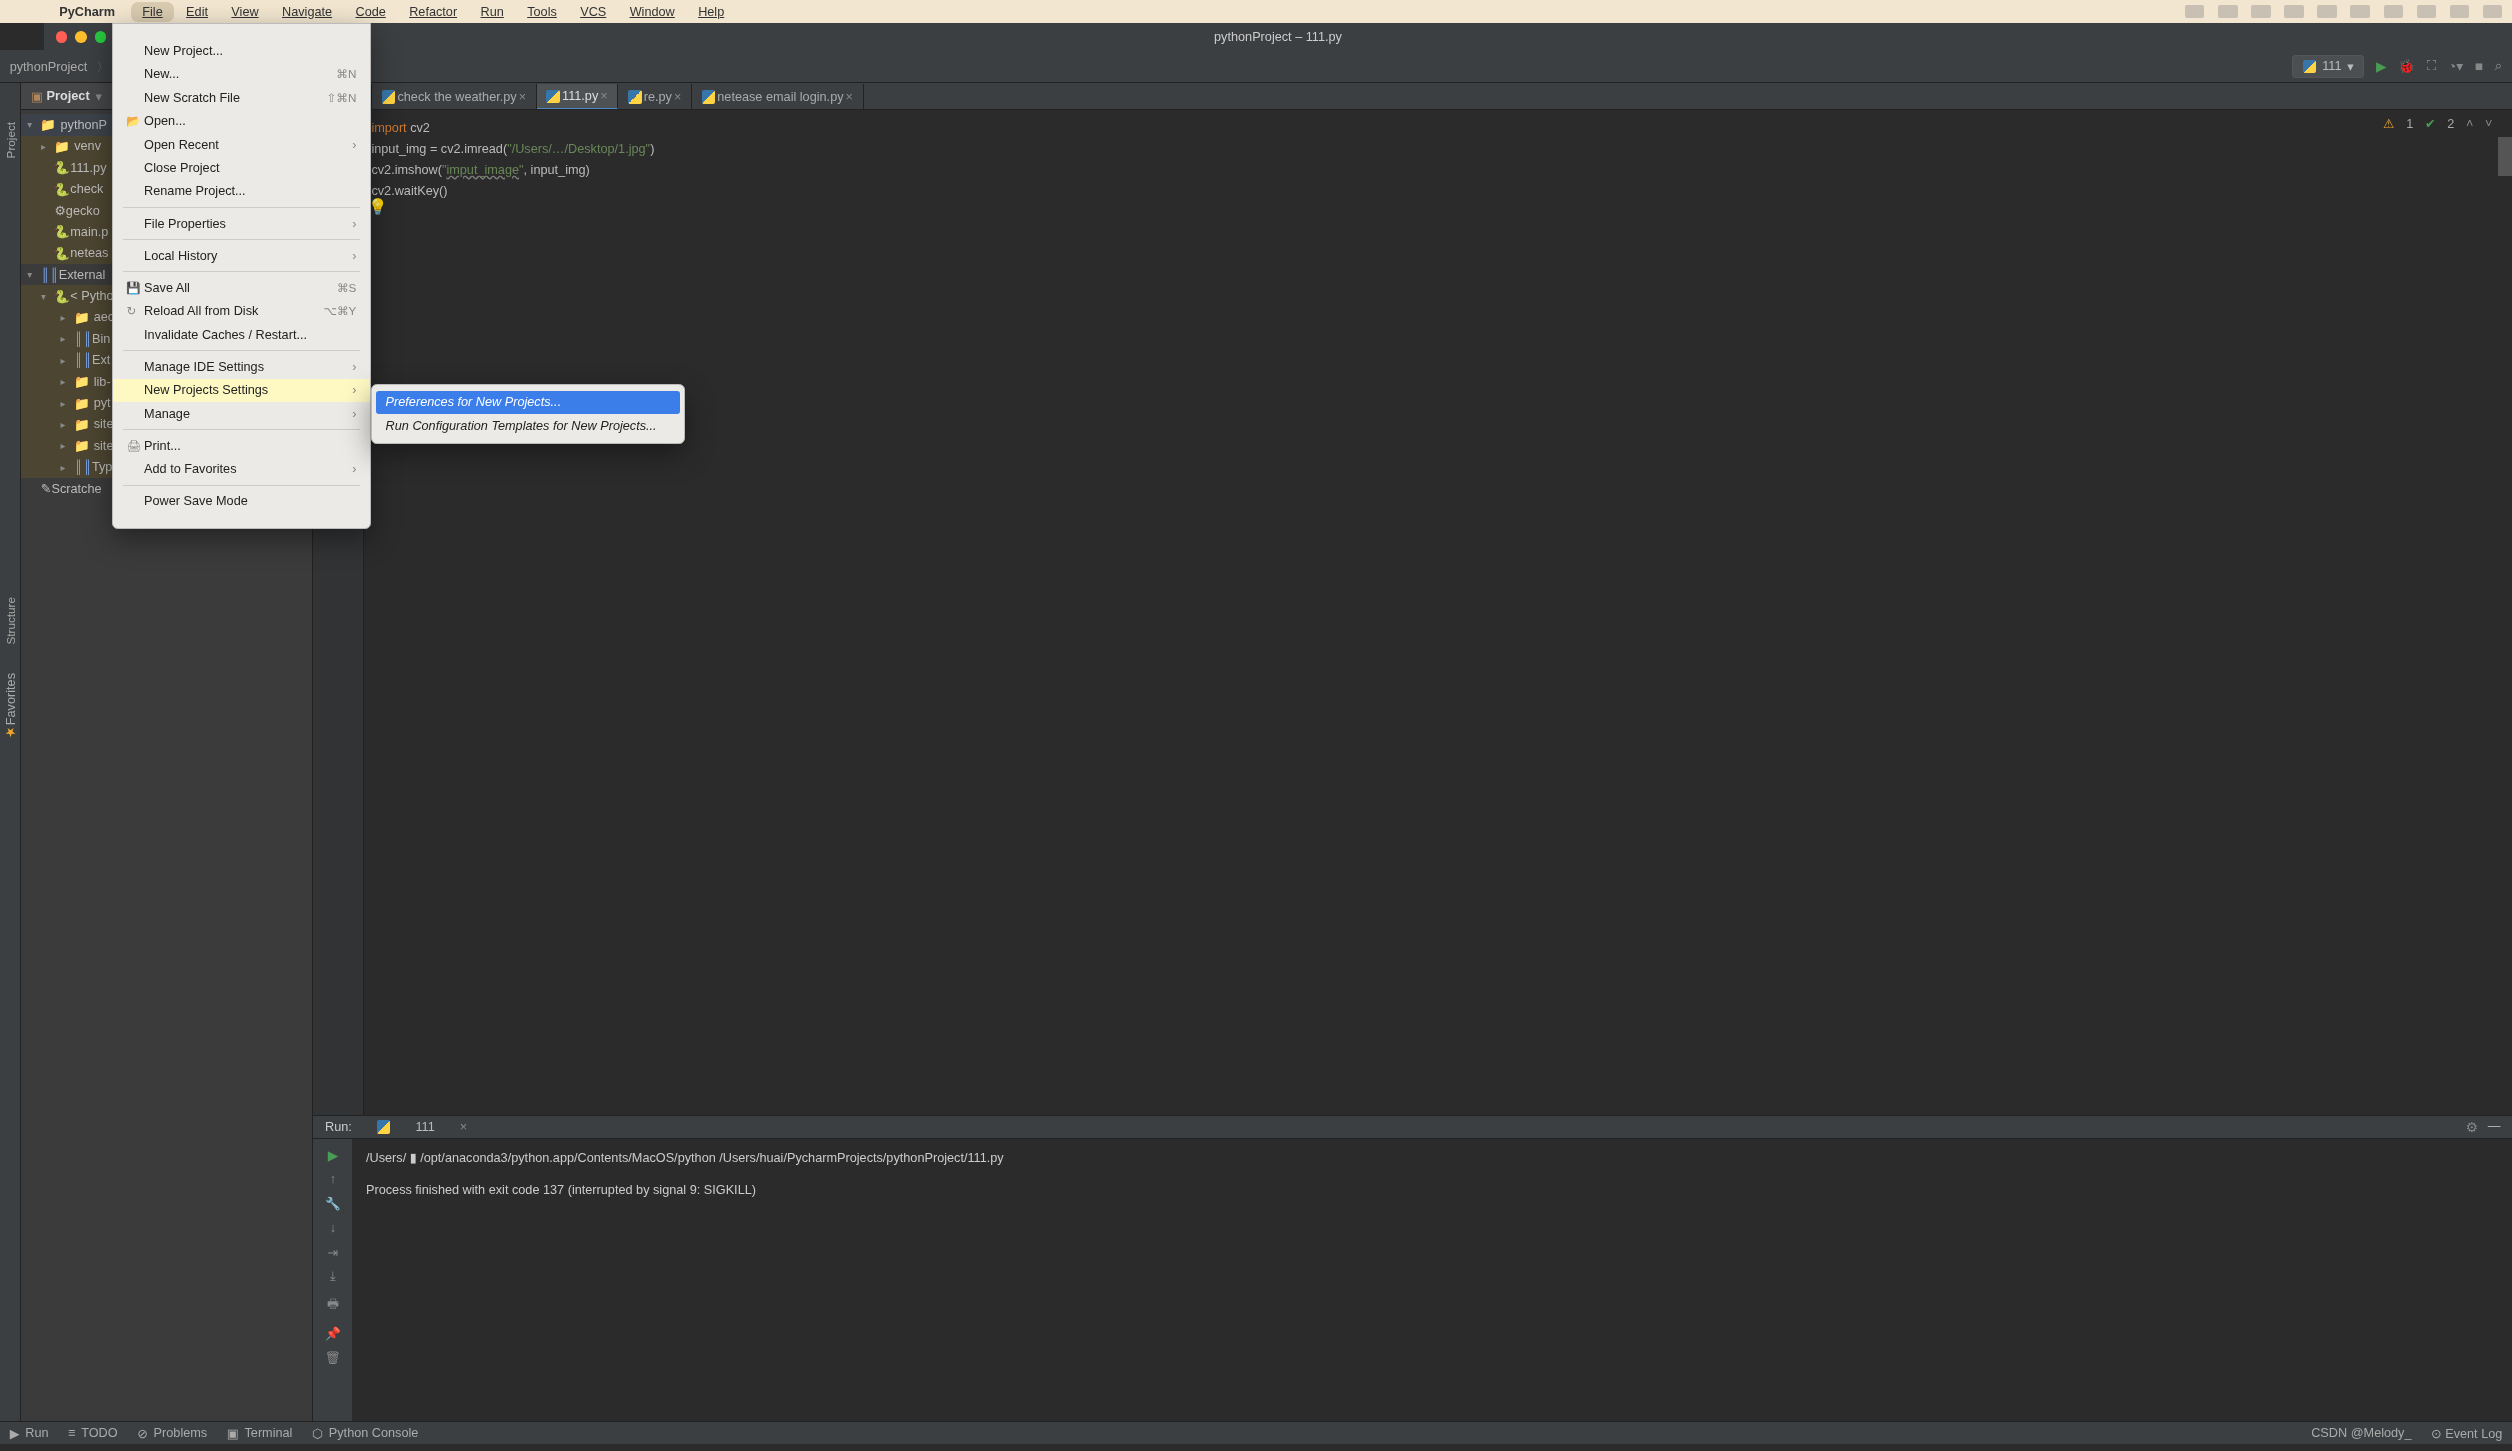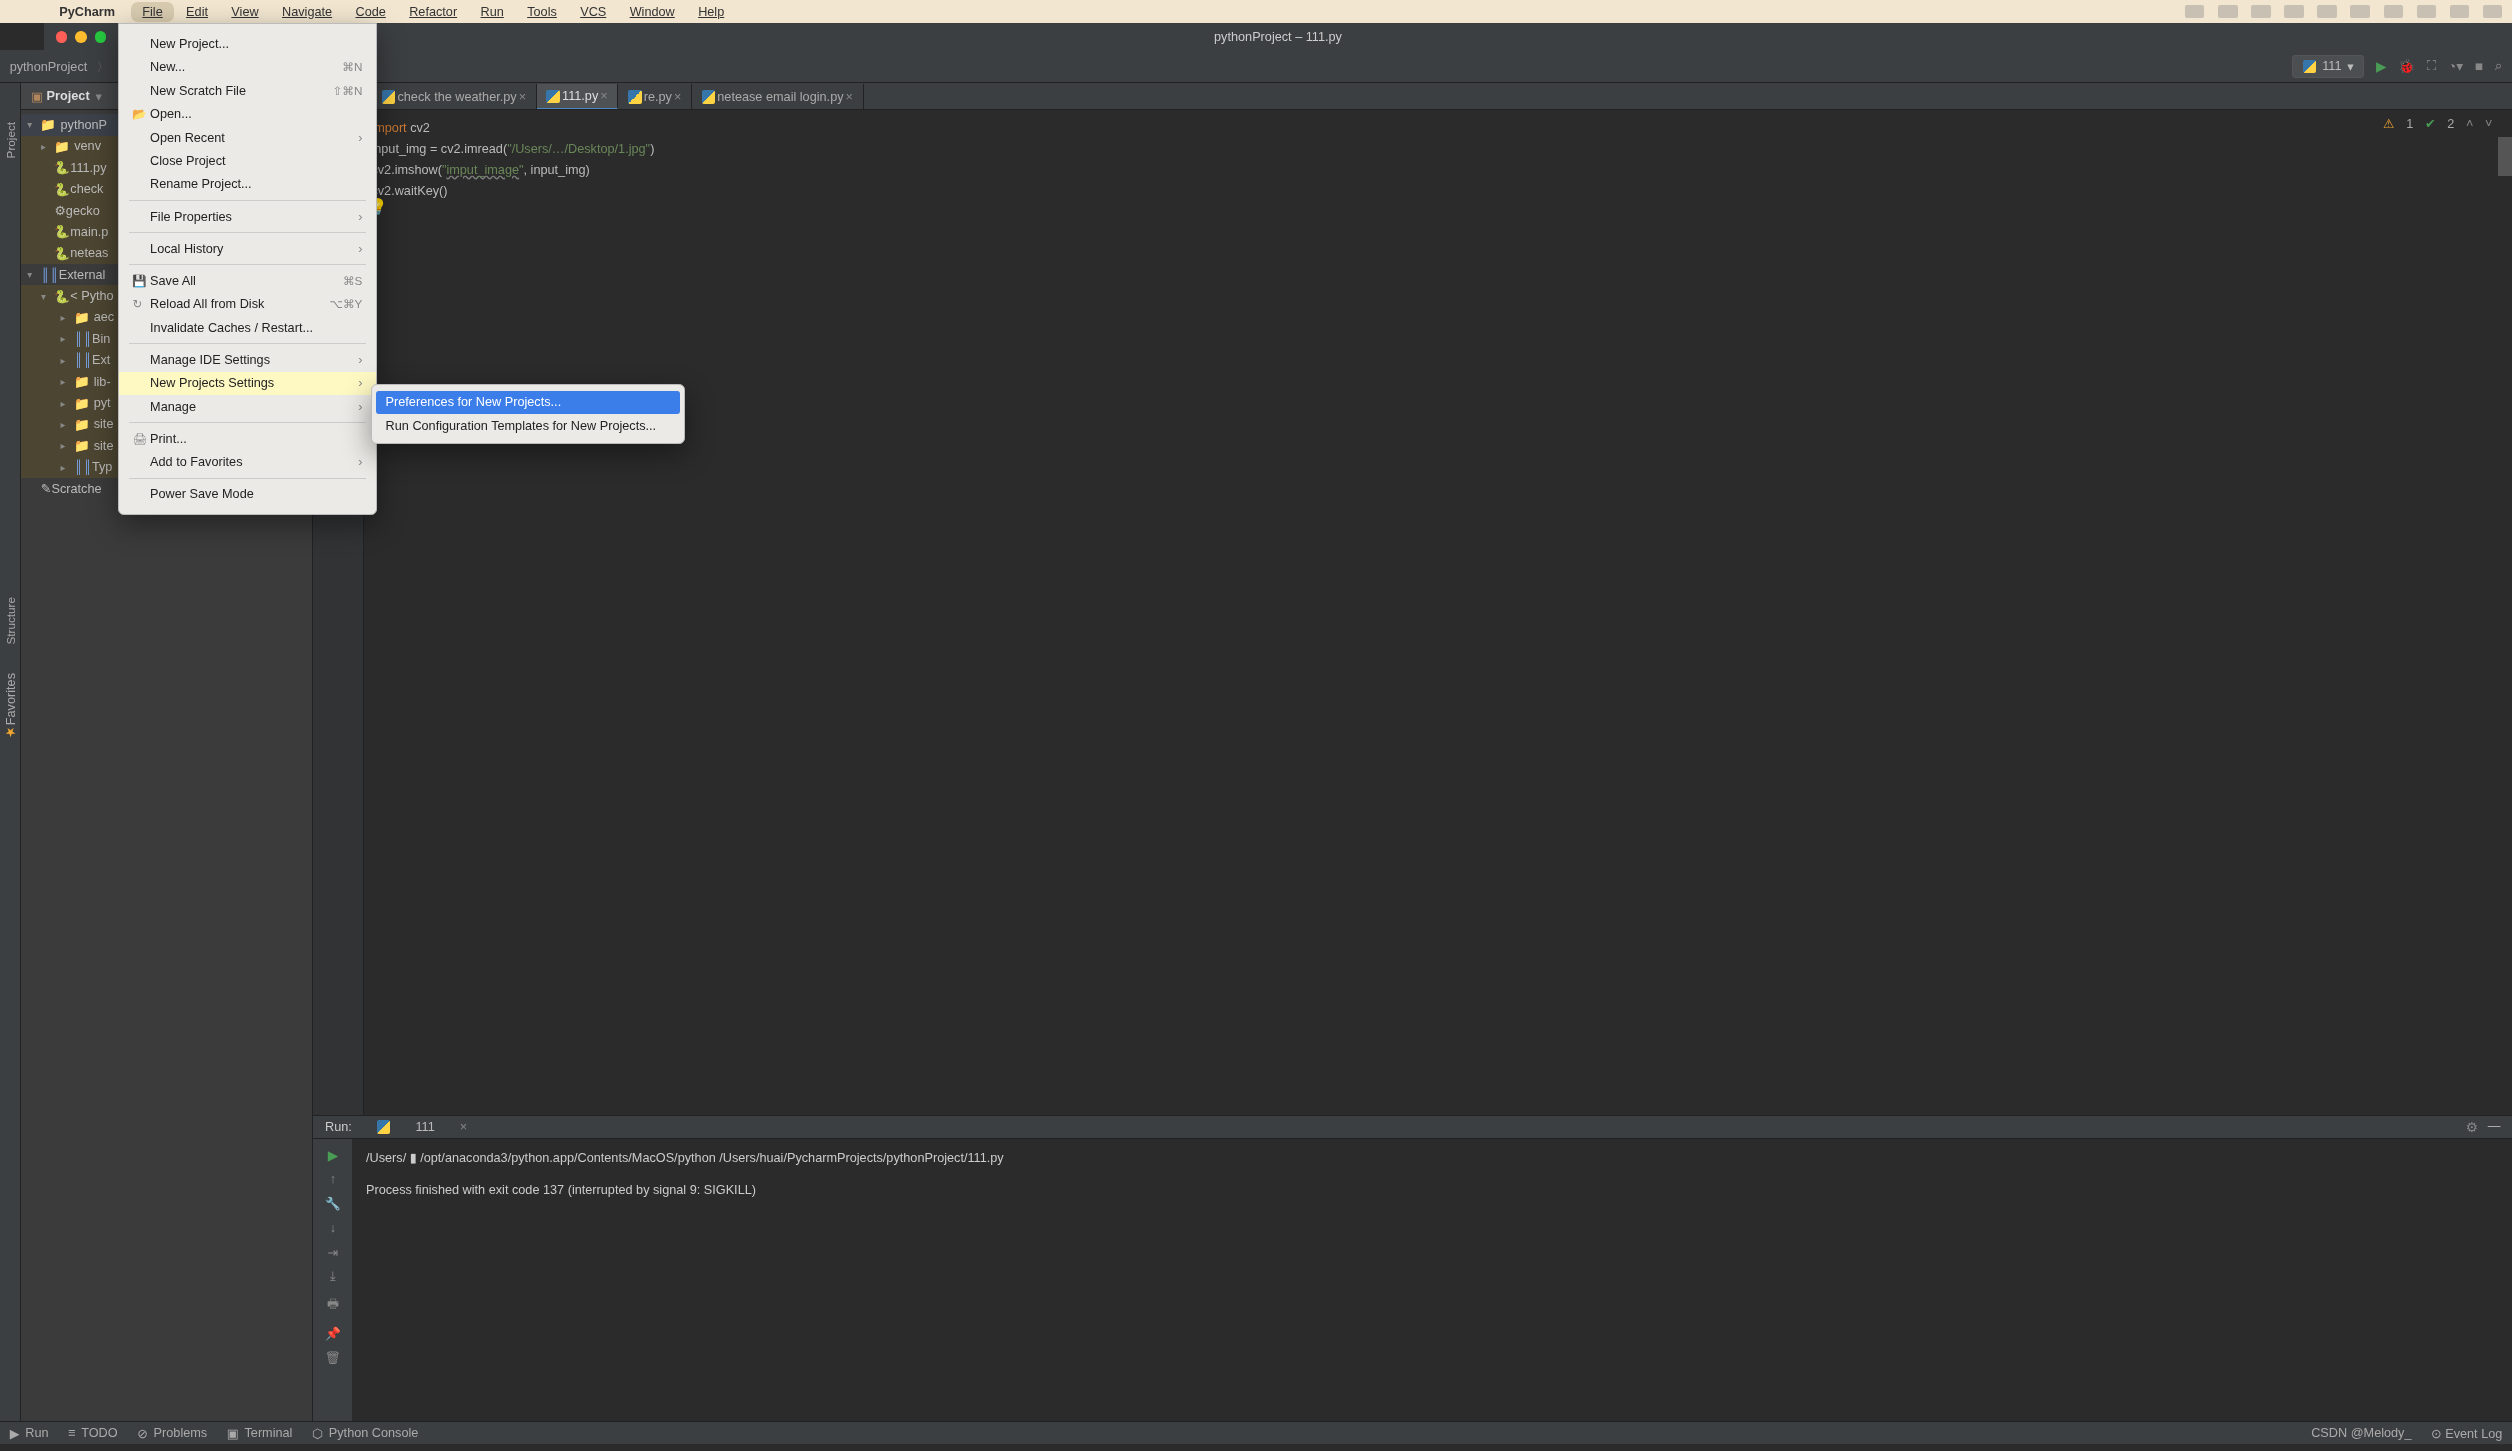--- a/index.html
+++ b/index.html
@@ -70,30 +70,30 @@
 .run-out { flex:1; padding:9.7px 13.6px; font-family:Menlo,Consolas,monospace; font-size:13.6px; color:#ccc; white-space:pre; }
 .run-head-bar{ height:23.4px; background:#3c3f41; border-top:1px solid #222; display:flex; align-items:center; padding:0 11.7px; gap:25px; }
 .run-head-bar .lbl{ color:#ccc; }
 .run-head-bar .right{ margin-left:auto; display:flex; gap:9.7px;}
 
 
 .tool-tabs { height:23.4px; background:#3c3f41; border-top:1px solid #222; display:flex; align-items:center; padding:0 9.7px; gap:19.5px; color:#aaa; font-size:11.7px;}
 .tool-tabs .t-item{ display:flex; align-items:center; gap:5.8px;}
 
 
-.menu-pop { position:absolute; top:23.4px; left:118px; width:259px; background:#eceae6; color:#222; border:1px solid #bbb; border-radius:0 0 5.8px 5.8px; box-shadow:0 9.7px 29px rgba(0,0,0,.4); padding:8px 0; z-index:100; }
+.menu-pop { position:absolute; top:23.4px; left:112px; width:259px; background:#eceae6; color:#222; border:1px solid #bbb; border-radius:0 0 5.8px 5.8px; box-shadow:0 9.7px 29px rgba(0,0,0,.4); padding:15px 0; z-index:100; }
 .menu-pop .mi { height:23.4px; display:flex; align-items:center; padding:0 13.6px; position:relative; }
 .menu-pop .mi .sc { margin-left:auto; color:#888; font-size:11.7px; }
 .menu-pop .mi .sub { margin-left:auto; color:#888; }
 .menu-pop .mi.hover { background:#fef9c3; }
 .menu-pop hr { border:none; border-top:1px solid #ccc; margin:3.9px 9.7px; }
 .menu-pop .ic{ width:17.5px; color:#888; font-size:11.7px; }
 
 .submenu-pop { position:absolute; top:384px; left:371px; width:314px; background:#eceae6; color:#222; border:1px solid #bbb; border-radius:5.8px; box-shadow:0 9.7px 29px rgba(0,0,0,.4); padding:5.8px 0; z-index:101;}
-.submenu-pop .mi { height:23.4px; display:flex; align-items:center; padding:0 13.6px;}
+.submenu-pop .mi { height:23.4px; display:flex; align-items:center; padding:0 13.6px;font-style:italic;}
 .submenu-pop .mi.sel { background:#3b7de9; color:#fff; border-radius:2.9px; margin:0 3.9px; padding:0 9.7px;}
 
 .star{color:#f0a732;}
 </style>
 </head>
 <body>
 
 <div class="mac-menu">
   <span class="apple"></span>
   <span class="app-name">PyCharm</span>

